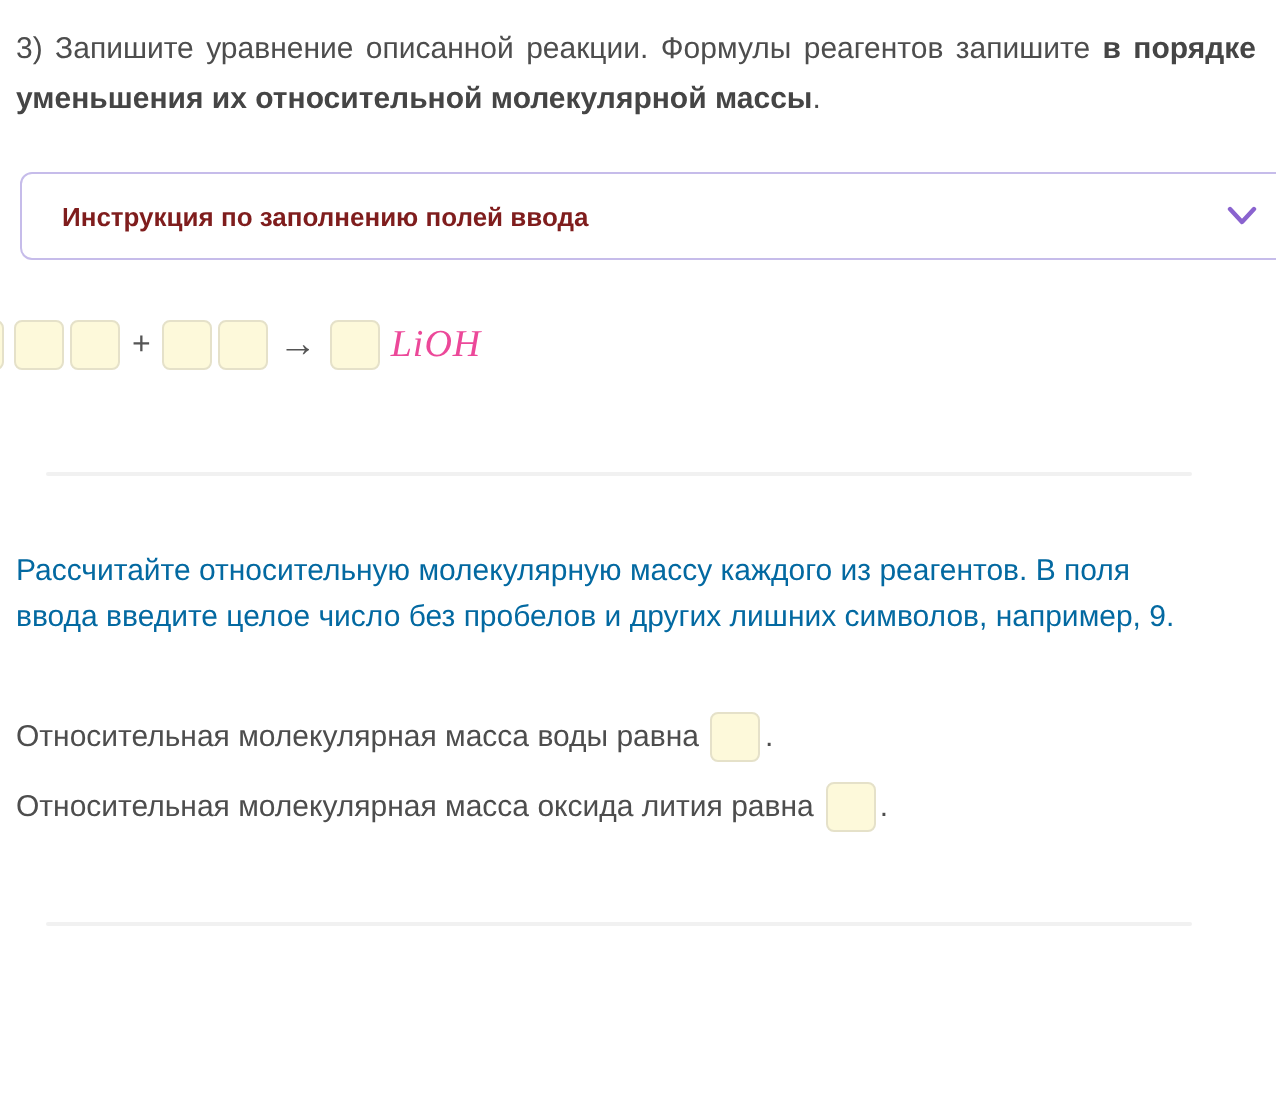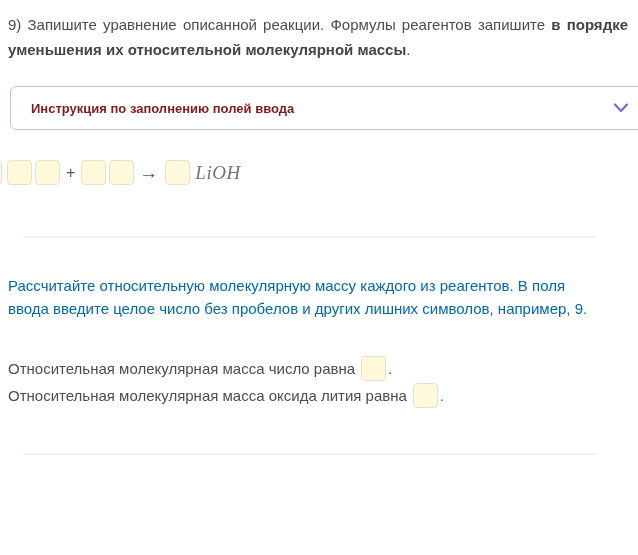--- a/index.html
+++ b/index.html
@@ -78,21 +78,21 @@
     font-size: 16px;
     color: #555555;
     margin: 0 6px;
     line-height: 25px;
   }
   .eq-arrow { font-size: 19px; margin: 0 7px 0 5px; }
   .eq-formula {
     font-family: "Liberation Serif", serif;
     font-style: italic;
     font-size: 19px;
-    color: #737373;
+    color: #ec4899;
     margin-left: 5px;
     letter-spacing: 0.5px;
   }
 
   .divider {
     margin-left: 15px;
     width: 573px;
     height: 2px;
     background: #f1f1f1;
     border-radius: 1px;
@@ -110,30 +110,30 @@
   .para-bottom { margin-top: 40px; max-width: 600px; }
 
   .mass-row {
     display: flex;
     align-items: center;
     font-size: 15px;
     color: #4d4d4d;
     height: 25px;
   }
   .mass-row-1 { margin-top: 36px; }
-  .mass-row-2 { margin-top: 2px; }
+  .mass-row-2 { margin-top: 10px; }
   .mass-row .yellow-box { margin-left: 6px; }
   .mass-row .period { margin-left: 2px; }
 </style>
 </head>
 <body>
 
 <div class="page">
 
-  <p class="task-text"><span>9) Запишите уравнение описанной реакции. Формулы реагентов запишите </span><span class="bold">в порядке уменьшения их относительной молекулярной массы</span><span>.</span></p>
+  <p class="task-text"><span>3) Запишите уравнение описанной реакции. Формулы реагентов запишите </span><span class="bold">в порядке уменьшения их относительной молекулярной массы</span><span>.</span></p>
 
   <div class="dropdown">
     <span class="dropdown-label">Инструкция по заполнению полей ввода</span>
     <span class="dropdown-chevron">
       <svg width="16" height="10" viewBox="0 0 16 10">
           <path d="M2 1.5 L8 8 L14 1.5" fill="none" stroke="#8a63cf" stroke-width="2.2" stroke-linecap="round" stroke-linejoin="round"></path>
         </svg>
     </span>
   </div>
 
@@ -149,21 +149,21 @@
       <input type="text" class="yellow-box" value="" style="">
       <span class="eq-formula">LiOH</span>
     </div>
   </div>
 
   <div class="divider divider-1"></div>
 
   <p class="para para-mid">Рассчитайте относительную молекулярную массу каждого из реагентов. В поля ввода введите целое число без пробелов и других лишних символов, например, 9.</p>
 
   <div class="mass-row mass-row-1">
-    <span>Относительная молекулярная масса число равна</span>
+    <span>Относительная молекулярная масса воды равна</span>
     <input type="text" class="yellow-box" value="" style="">
     <span class="period">.</span>
   </div>
 
   <div class="mass-row mass-row-2">
     <span>Относительная молекулярная масса оксида лития равна</span>
     <input type="text" class="yellow-box" value="" style="">
     <span class="period">.</span>
   </div>
 

